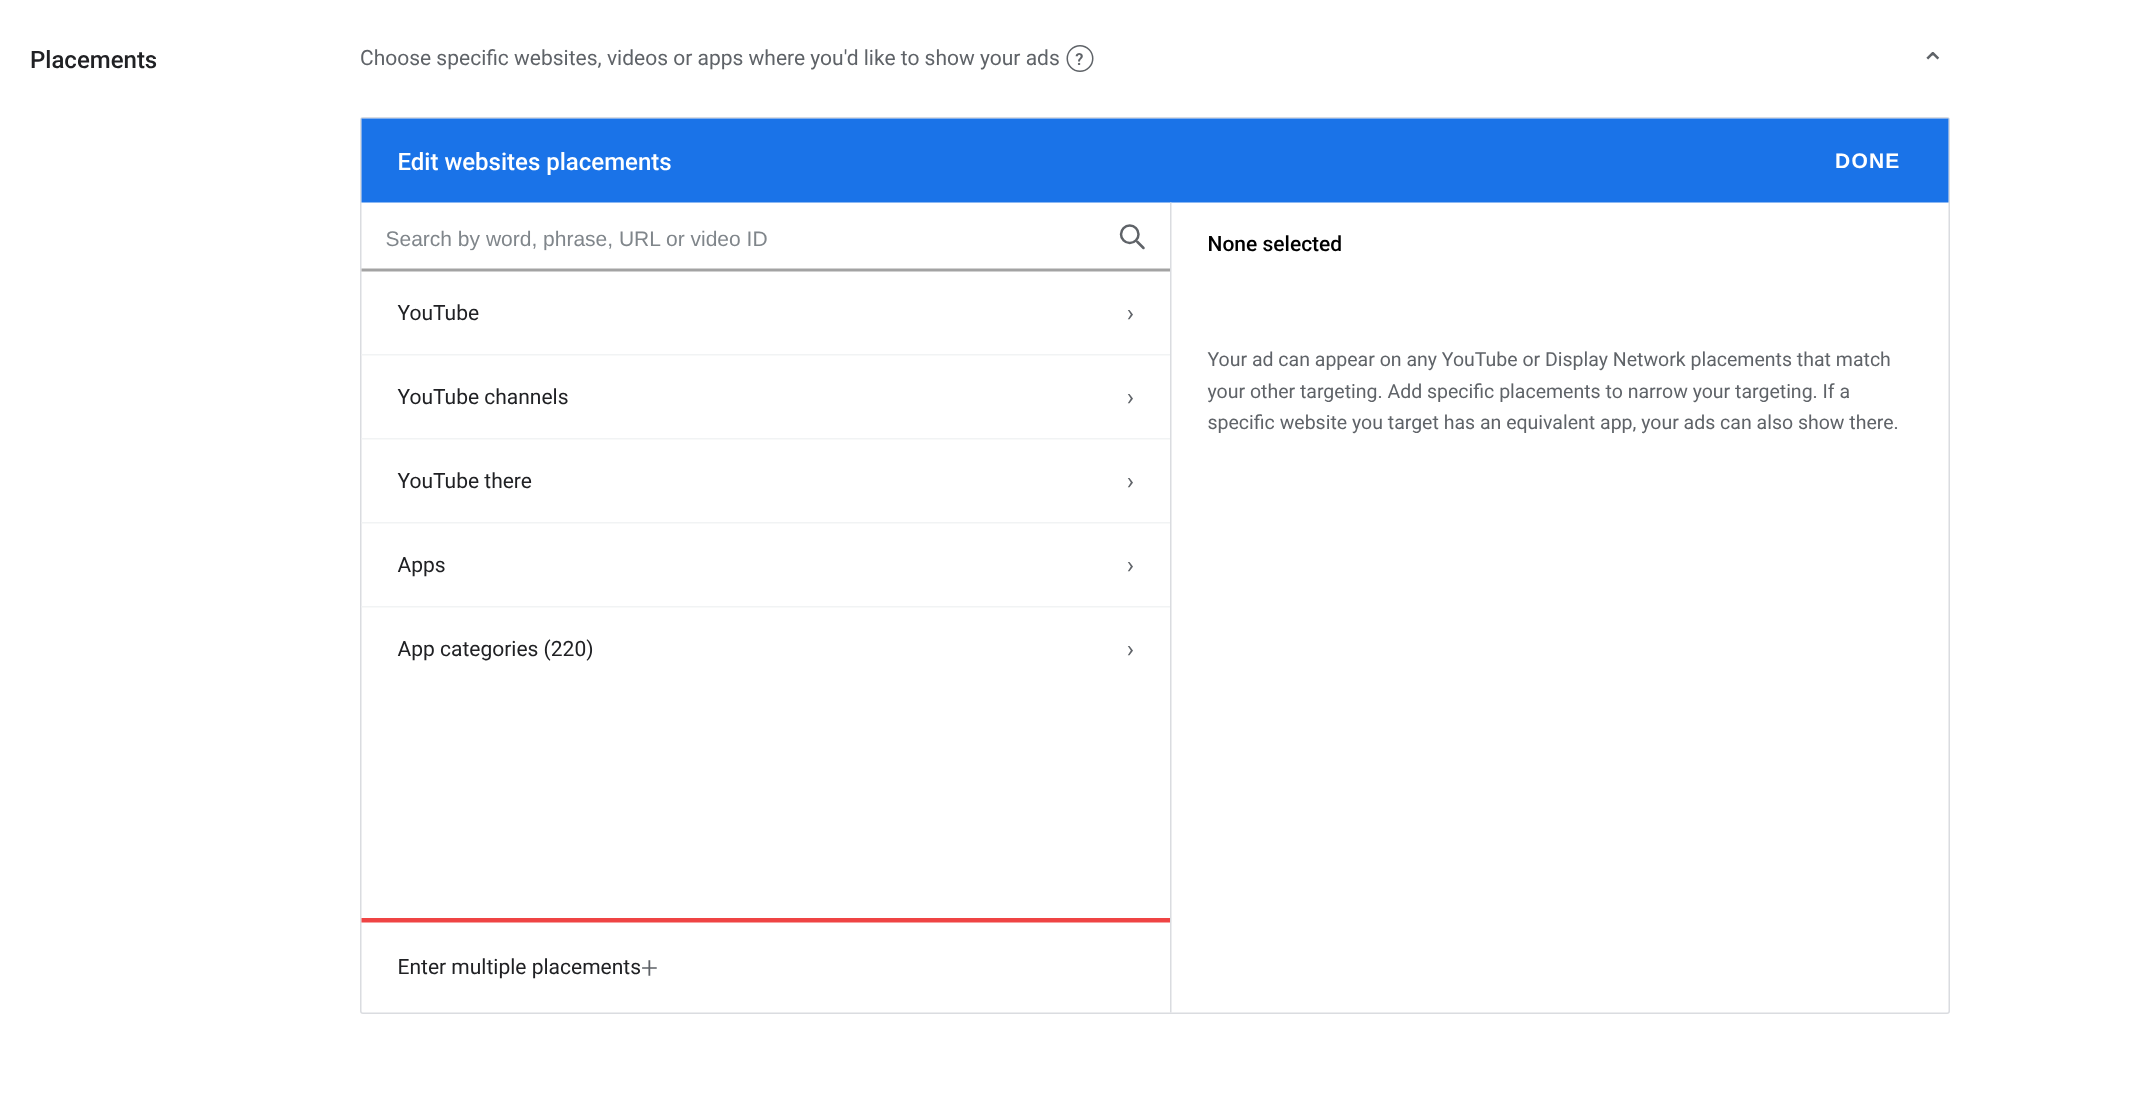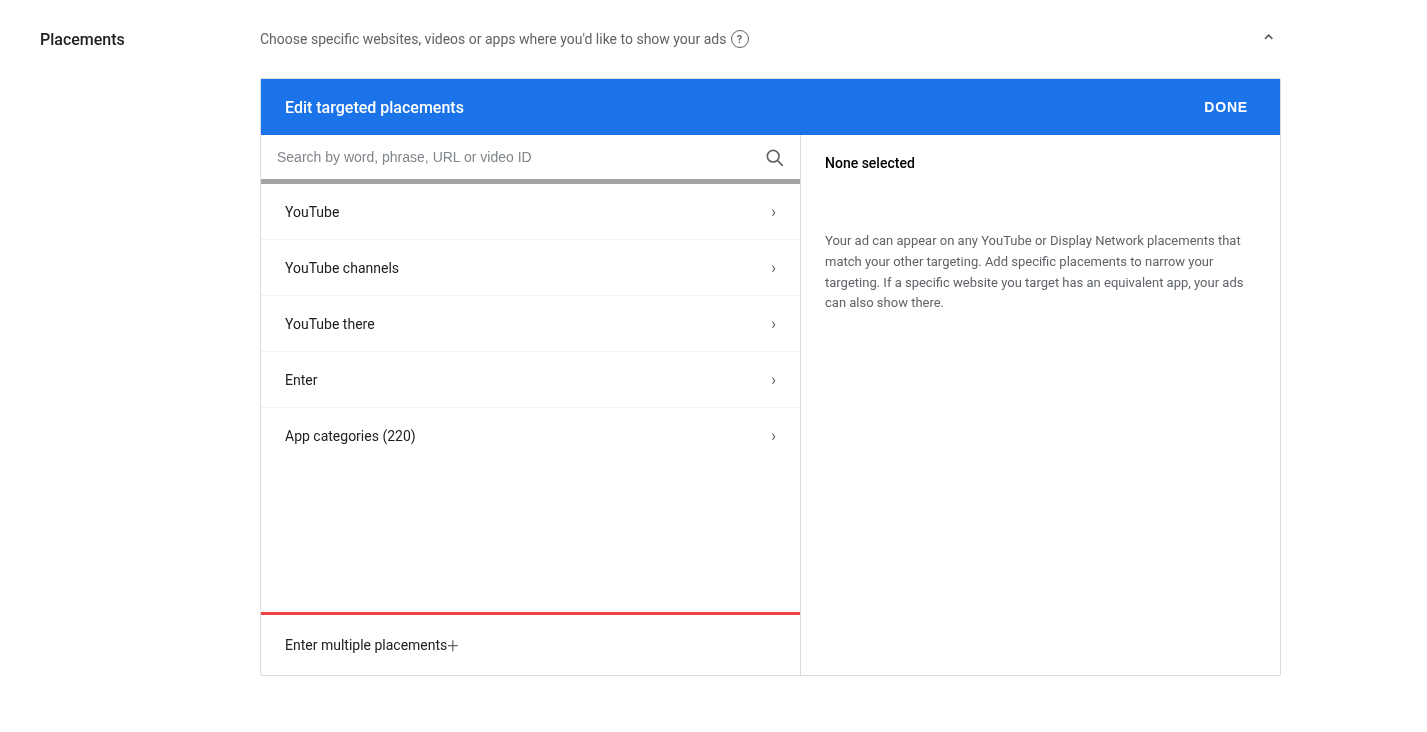--- a/index.html
+++ b/index.html
@@ -6,21 +6,21 @@
     body {
       font-family: 'Roboto', Arial, sans-serif;
       background: #fff;
       color: #202124;
       font-size: 14px;
     }
 
     .page-wrapper {
       width: 1321px;
       min-height: 732px;
-      padding: 30px 40px;
+      padding: 30px 20px;
     }
 
     
     .header-row {
       display: flex;
       align-items: flex-start;
       margin-bottom: 24px;
     }
     .section-title {
       font-size: 16px;
@@ -101,23 +101,23 @@
     .left-col {
       flex: 0 0 540px;
       border-right: 1px solid #dadce0;
       display: flex;
       flex-direction: column;
     }
 
     
     .search-row {
       padding: 12px 16px;
-      border-bottom: 5px solid #a3a3a3;
-      display: flex;
-      align-items: center;
+      border-bottom: 2px solid #a3a3a3;
+      display: flex;
+      align-items: flex-end;
       gap: 8px;
     }
     .search-input {
       flex: 1;
       border: none;
       outline: none;
       font-size: 14px;
       color: #202124;
       background: transparent;
     }
@@ -197,21 +197,21 @@
     <div class="section-desc">
       <span>Choose specific websites, videos or apps where you'd like to show your ads</span>
       <span class="help-icon">?</span>
     </div>
     <div class="collapse-icon">⌃</div>
   </div>
 
   <div class="card">
 
     <div class="card-header">
-      <span class="card-header-title">Edit targeted placements</span>
+      <span class="card-header-title">Edit websites placements</span>
       <button class="done-button">DONE</button>
     </div>
 
     <div class="card-body">
 
       <div class="left-col">
 
         <div class="search-row">
           <input class="search-input" type="text" placeholder="Search by word, phrase, URL or video ID" style="">
           <div class="search-icon-wrap">
@@ -229,21 +229,21 @@
           </div>
           <div class="menu-item">
             <span>YouTube channels</span>
             <span class="chevron-right">›</span>
           </div>
           <div class="menu-item">
             <span>YouTube there</span>
             <span class="chevron-right">›</span>
           </div>
           <div class="menu-item">
-            <span>Enter</span>
+            <span>Apps</span>
             <span class="chevron-right">›</span>
           </div>
           <div class="menu-item">
             <span>App categories (220)</span>
             <span class="chevron-right">›</span>
           </div>
         </div>
 
         <div class="multi-placement-row">
           <span>Enter multiple placements</span>

